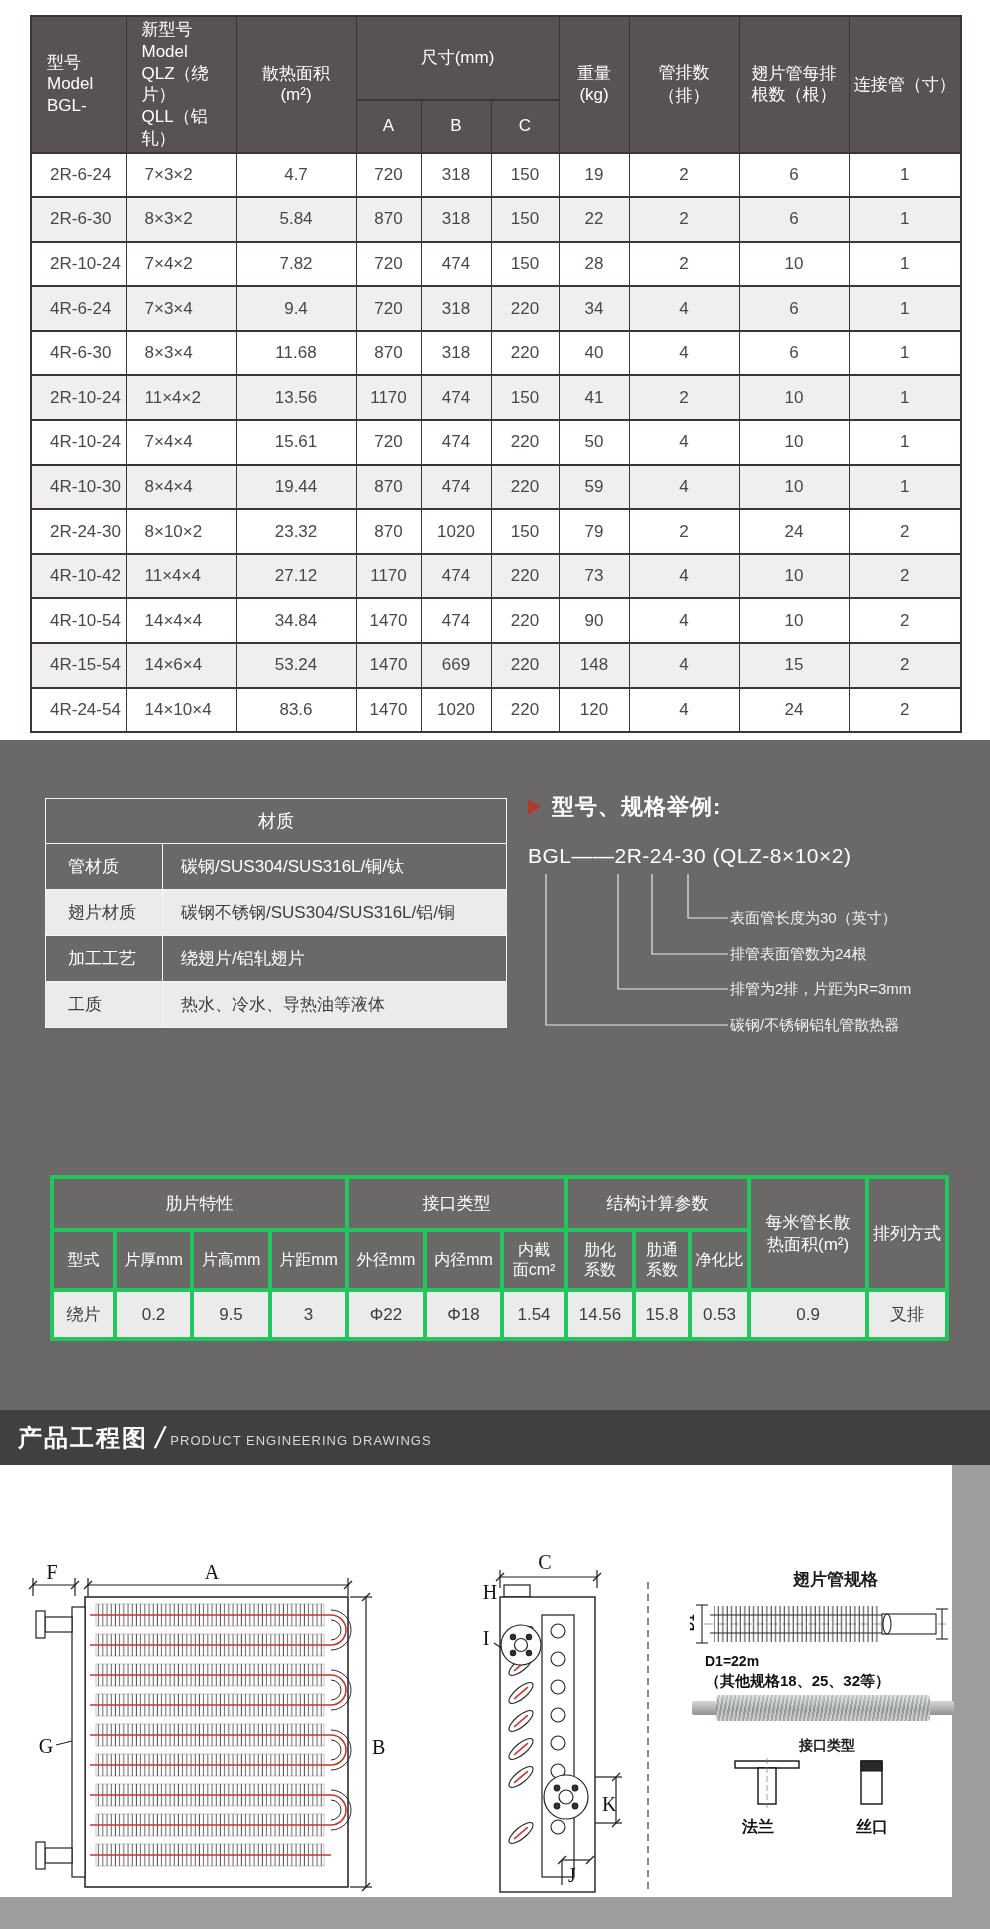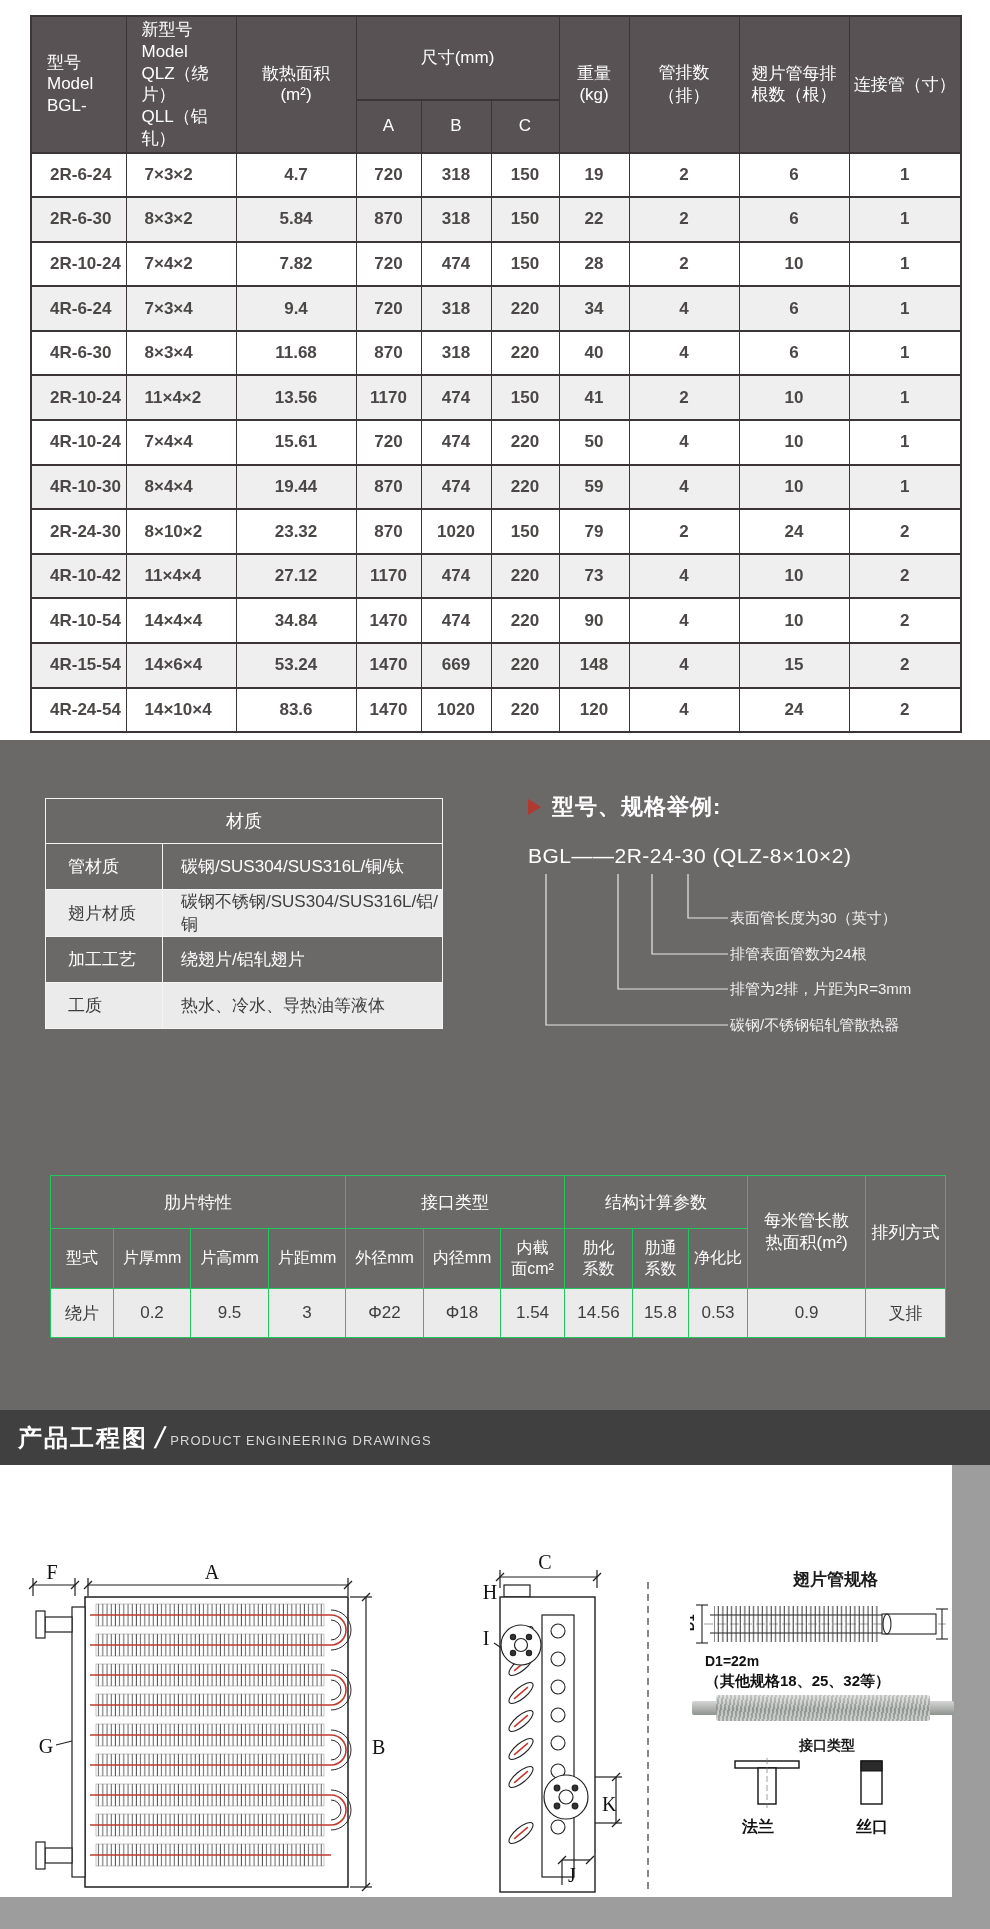--- a/index.html
+++ b/index.html
@@ -8,47 +8,47 @@
   .preline { white-space:pre-line; line-height:1.28; }
 
   
   .spec-table { position:absolute; left:30px; top:15px; width:930px;
     border-collapse:collapse; table-layout:fixed; border:2px solid #3b3535; background:#fff; }
   .spec-table th, .spec-table td { border:1px solid #3b3535; border-top-width:2px; border-bottom-width:2px; padding:2px 4px; }
   .spec-table thead th { background:#585254; color:#ffffff; font-size:17px; font-weight:normal; text-align:center;margin-left:8px; }
   .spec-table thead tr:first-child { height:60px; }
   .spec-table thead tr:nth-child(2) { height:38px; }
   .th-left { text-align:left !important; padding-left:15px !important; }
-  .spec-table tbody tr { height:44.6px;font-weight:bold; }
+  .spec-table tbody tr { height:44.6px; }
   .spec-table tbody td { font-size:17px; color:#4c4747; text-align:center; background:transparent; }
   .spec-table tbody tr:nth-child(even) { background:#efefef; }
   .spec-table tbody td.cell-left { text-align:left; padding-left:18px; }
 
   
   .dark-section { position:absolute; left:0; top:740px; width:990px; height:670px; background:#6b6868; }
 
-  .mat-table { position:absolute; left:45px; top:58px; width:398px; border-collapse:collapse; color:#fff; }
+  .mat-table { position:absolute; left:45px; top:58px; width:462px; border-collapse:collapse; color:#fff; }
   .mat-table th, .mat-table td { border:1px solid #f4f4f4; }
   .mat-table th { height:45px; font-size:18px; font-weight:normal; text-align:center; }
   .mat-table td { height:46px; font-size:17px; }
   .mat-label { width:117px; padding-left:22px; text-align:left; }
   .mat-value { padding-left:18px; text-align:left; }
   .mat-row-light td { background:#ebebeb; color:#3e3e3e; }
 
   .tri { width:0; height:0; border-left:13px solid #b03a30; border-top:8px solid transparent;
          border-bottom:8px solid transparent; display:inline-block; margin-right:11px; }
   .sec-title { position:absolute; display:flex; align-items:center; color:#fff; font-size:22px; font-weight:bold; letter-spacing:1px; }
   .example-title { left:528px; top:52px; }
   .example-code { position:absolute; left:528px; top:104px; color:#fff; font-size:21px; letter-spacing:0.5px; }
   .example-svg { position:absolute; left:528px; top:134px; }
   .example-note { position:absolute; left:730px; height:22px; line-height:22px; color:#f2f2f2; font-size:15px; }
 
   .struct-title { left:45px; top:347px; }
   .struct-table { position:absolute; left:50px; top:435px; width:895px; border-collapse:collapse; color:#fff; table-layout:fixed; }
-  .struct-table th, .struct-table td { border:1px solid #22c55e; font-weight:normal; text-align:center; padding:1px 2px; }
+  .struct-table th, .struct-table td { border:4px solid #22c55e; font-weight:normal; text-align:center; padding:1px 2px; }
   .struct-table tr.grp { height:53px; font-size:17px; }
   .struct-table tr.sub { height:60px; font-size:16px; }
   .struct-table tr.dat { height:49px; }
   .struct-table tr.dat td { background:#ebebeb; color:#3e3e3e; font-size:17px; }
 
   
   .banner { position:absolute; left:0; top:1410px; width:990px; height:55px; background:#404040;
     display:flex; align-items:center; padding-left:18px; }
   .banner-cn { color:#ffffff; font-size:24px; font-weight:bold; letter-spacing:2px; }
   .banner-slash { color:#ffffff; font-size:30px; font-weight:200; margin:0 6px 0 8px; transform:skewX(-12deg); }

